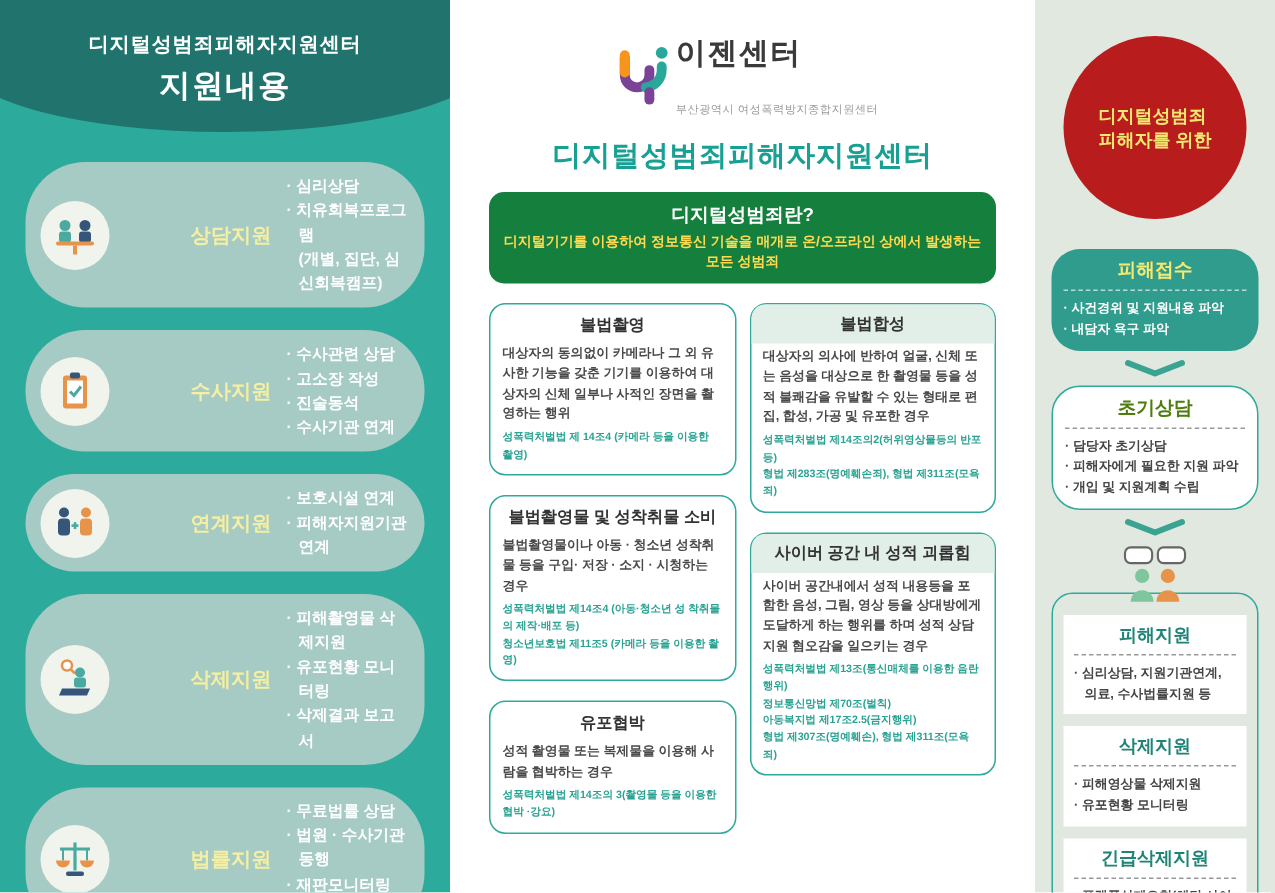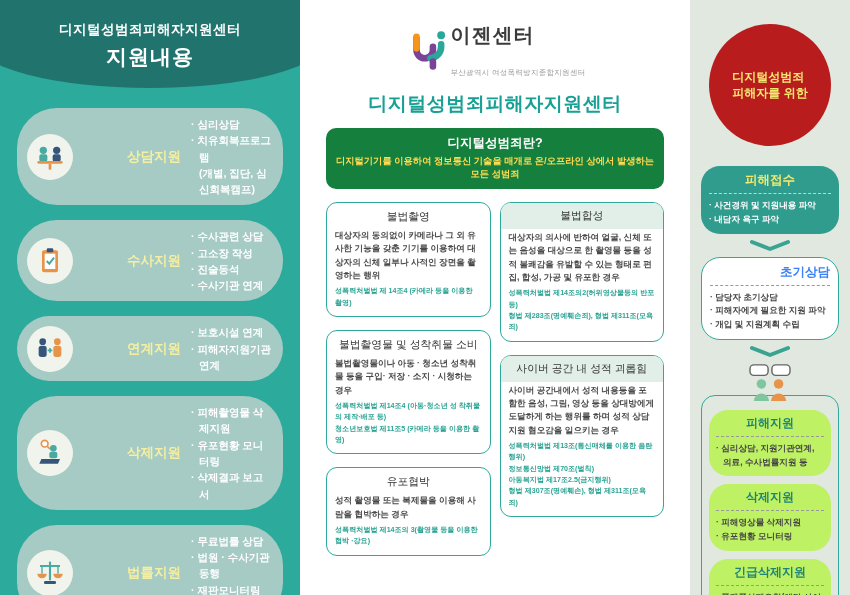--- a/index.html
+++ b/index.html
@@ -40,21 +40,21 @@
   .intro { font-size:10px; color:#3f3f3f; font-weight:bold; text-align:center; line-height:1.7; }
   .intro span { display:block; }
   .def-box { background:#15803d; border-radius:10px; text-align:center;
              padding:7px 4px 8px; margin:11px 0 13px; }
   .def-title { color:#fff; font-size:12.5px; font-weight:800; margin-bottom:3px; }
   .def-sub { color:#ffd94f; font-size:9.3px; font-weight:bold; }
   .cols { display:flex; gap:9px; }
   .col { flex:1; display:flex; flex-direction:column; gap:13px; }
   .box { background:#fff; border:1.5px solid #2fa99b; border-radius:11px;
          padding:7px 8px; }
-  .box h3 { font-size:10.8px; font-weight:400; color:#333; text-align:center; margin-bottom:5px; }
+  .box h3 { font-size:10.8px; font-weight:700; color:#333; text-align:center; margin-bottom:5px; }
   .box.band h3 { background:#e1efe8; margin:-7px -8px 2px; padding:6px 4px;
                  border-radius:9px 9px 0 0; }
   .box .bodytxt { font-size:8.6px; color:#4a4a4a; line-height:1.55; margin-bottom:4px; font-weight:bold;}
   .box .law { font-size:7.1px; color:#2aa393; font-weight:bold; line-height:1.6; }
 
   
   .rp { width:160px; height:100%; background:#e0e8e0; padding:24px 11px 0; flex:none;
         display:flex; flex-direction:column; align-items:center; }
   .circle { width:122px; height:122px; border-radius:50%; background:#b91c1c;
             display:flex; flex-direction:row; align-items:center; justify-content:center;
@@ -63,30 +63,30 @@
   .circle .cb { color:#fff; font-size:8.6px; font-weight:bold; line-height:1.55; margin-top:5px; }
   .circle .ct span, .circle .cb span { display:block; }
   .step { width:100%; border-radius:19px; padding:6px 8px 7px; }
   .step .st { text-align:center; font-size:12.5px; font-weight:800; }
   .sep { border-top:1px dashed #999; margin:4px 0 5px; }
   .step.teal { background:#2f9c8d; margin-top:20px; }
   .step.teal .st { color:#f4e970; }
   .step.teal .sep { border-color:rgba(255,255,255,.65); }
   .step.teal li { color:#fff; }
   .step.white { background:#fff; border:1.5px solid #2fa99b; }
-  .step.white .st { color:#3b82f6;text-align:right; }
+  .step.white .st { color:#4d7c0f; }
   .step.white li { color:#444; }
   .rp ul { list-style:none; font-size:8.6px; font-weight:bold; line-height:1.6; }
   .rp li { padding-left:7px; text-indent:-7px; }
   .rp li::before { content:"· "; }
   .chev { margin:5px 0; line-height:0; }
   .people { line-height:0; margin-bottom:-8px; position:relative; z-index:2; }
   .group { width:100%; border:1.5px solid #2fa99b; border-radius:14px;
            padding:14px 7px 7px; display:flex; flex-direction:column; gap:8px; }
-  .gbox { background:#bef264; border-radius:19px; padding:5px 7px 7px; }
+  .gbox { background:#ffffff; border-radius:0; padding:5px 7px 7px; }
   .gbox .st { color:#1f8376; text-align:center; font-size:12px; font-weight:800; }
   .gbox li { color:#444; }
 </style>
 </head>
 <body>
 
 <div class="poster">
 
   <aside class="lp">
     <div class="lp-head">

